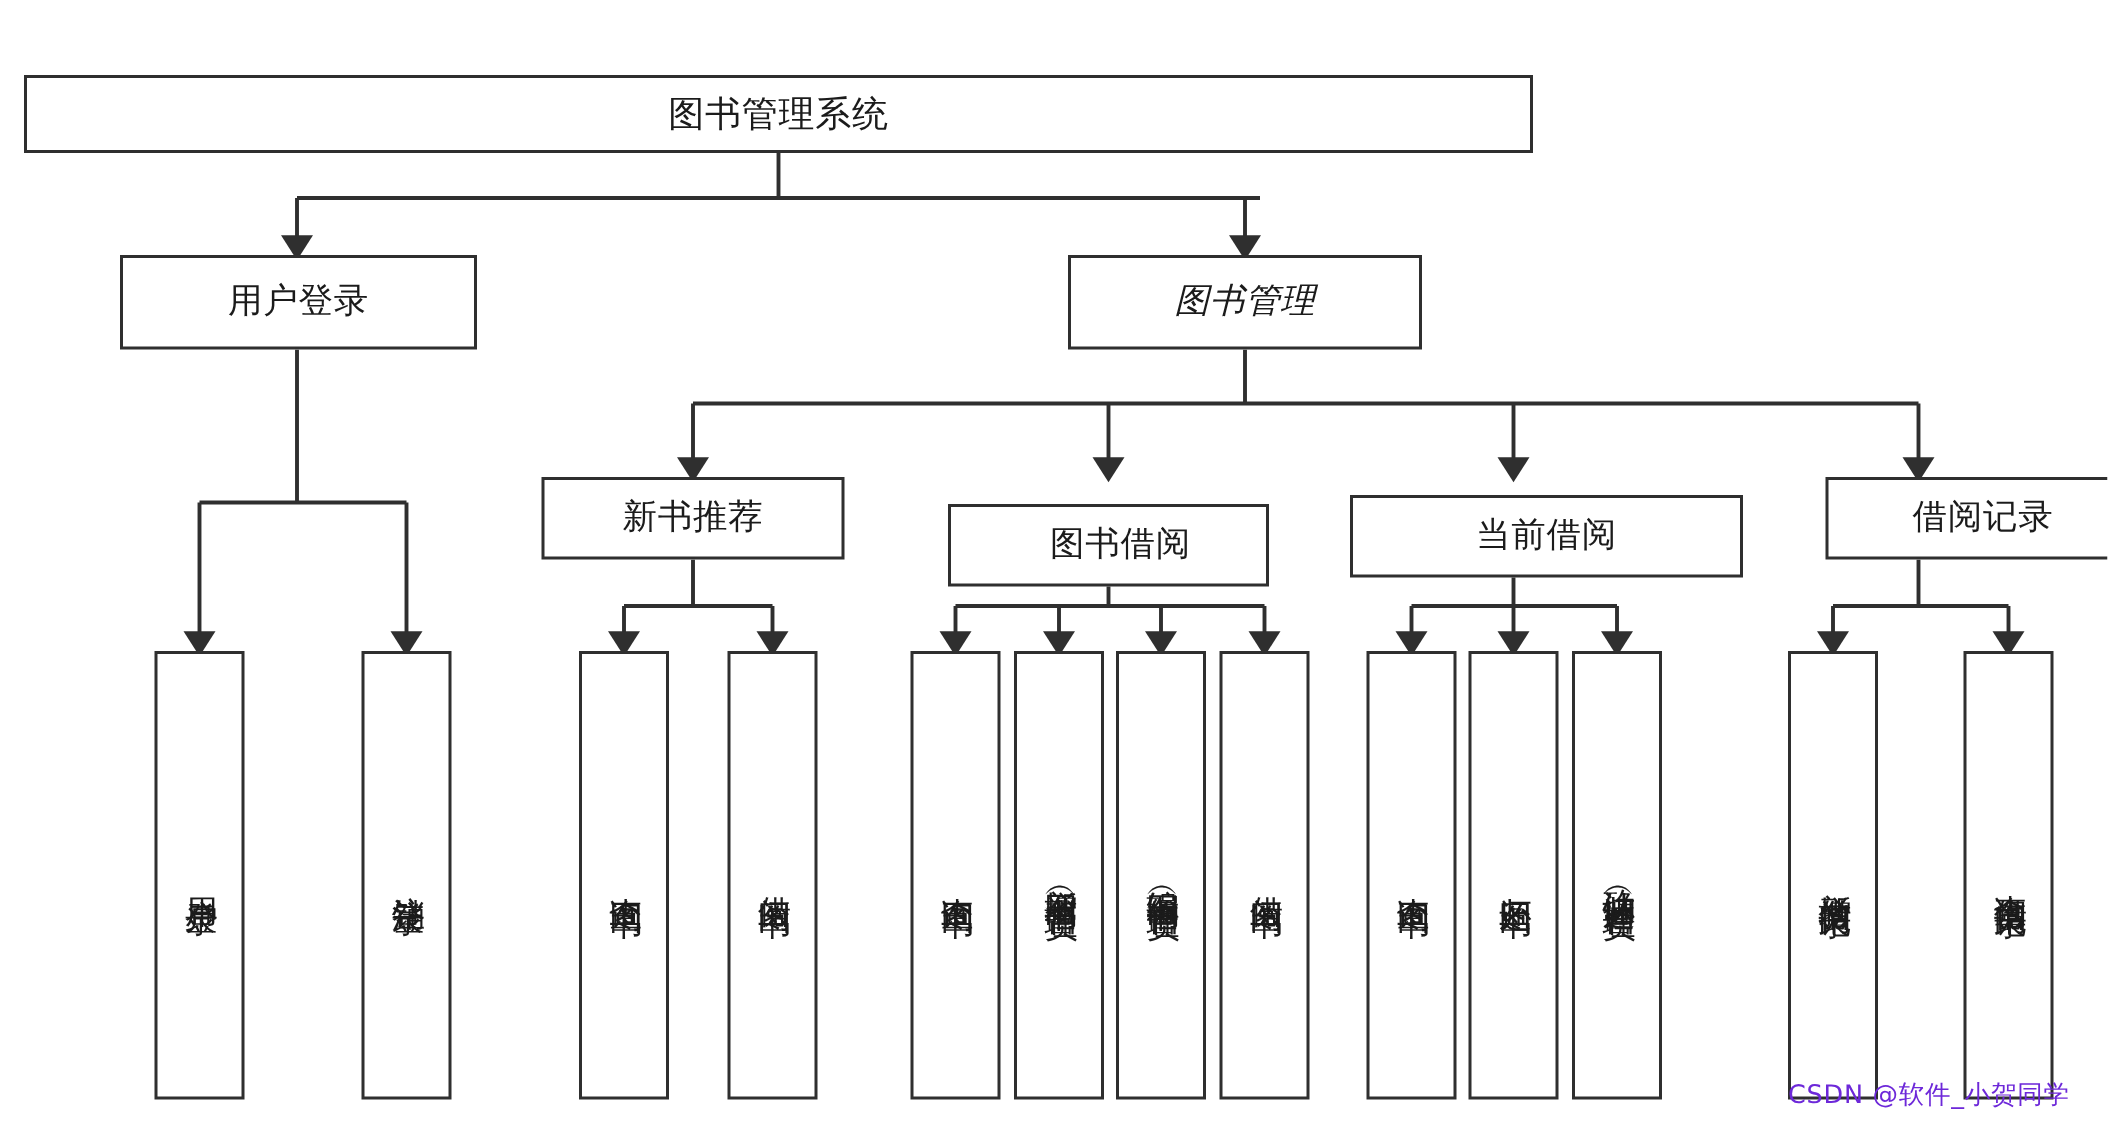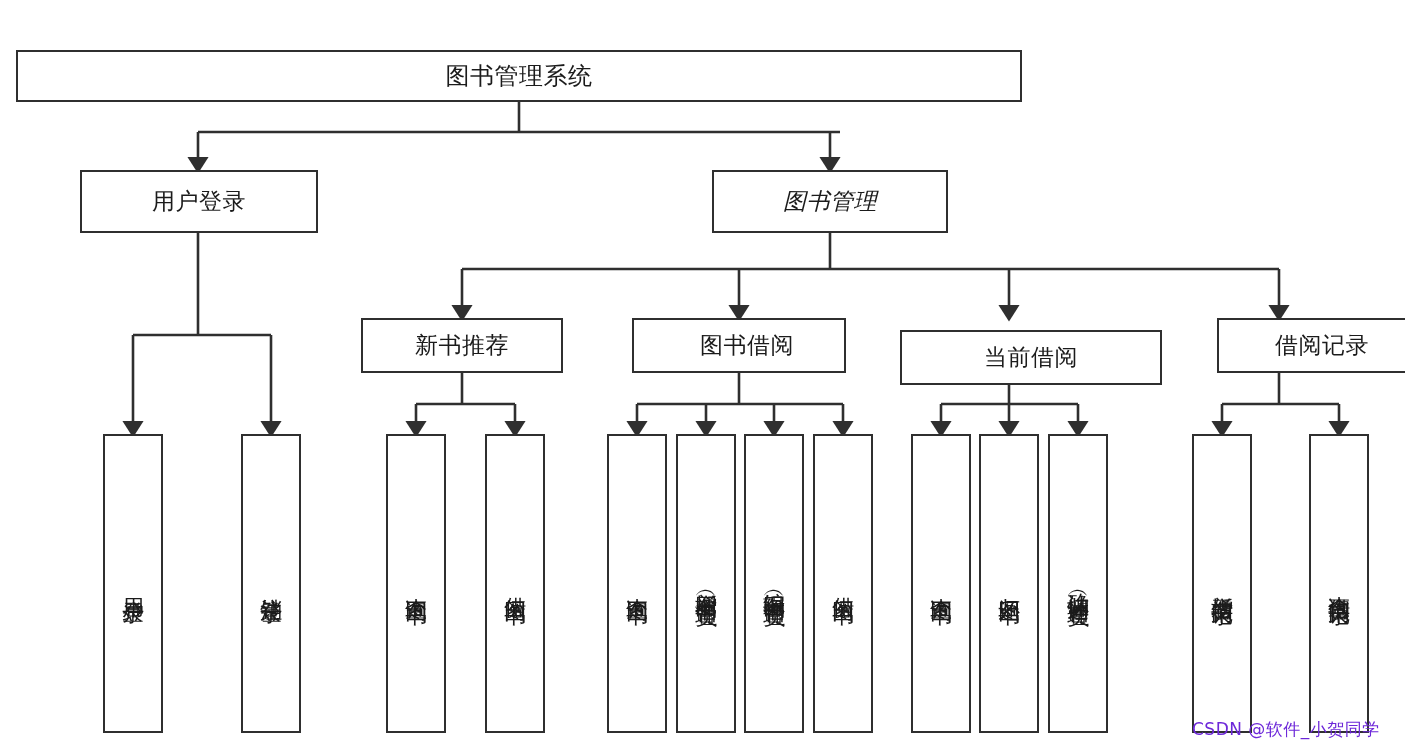--- a/index.html
+++ b/index.html
@@ -136,21 +136,21 @@
   <div class="node horizontal" style="left:80px; top:170px; width:238px; height:63px;">
     <span class="node-label">用户登录</span>
   </div>
   <div class="node horizontal" style="left:712px; top:170px; width:236px; height:63px;font-style:italic;">
     <span class="node-label">图书管理</span>
   </div>
 
   <div class="node horizontal" style="left:361px; top:318px; width:202px; height:55px;">
     <span class="node-label">新书推荐</span>
   </div>
-  <div class="node horizontal" style="left:632px; top:318px; width:214px; height:55px;padding-left:16px;">
+  <div class="node horizontal" style="left:632px; top:336px; width:214px; height:55px;padding-left:16px;">
     <span class="node-label">图书借阅</span>
   </div>
   <div class="node horizontal" style="left:900px; top:330px; width:262px; height:55px;">
     <span class="node-label">当前借阅</span>
   </div>
   <div class="node horizontal" style="left:1172px; top:318px; width:210px; height:55px;margin-left:45px;">
     <span class="node-label">借阅记录</span>
   </div>
 
   <div class="node vertical" style="left:103px; top:434px; width:60px; height:299px;">

